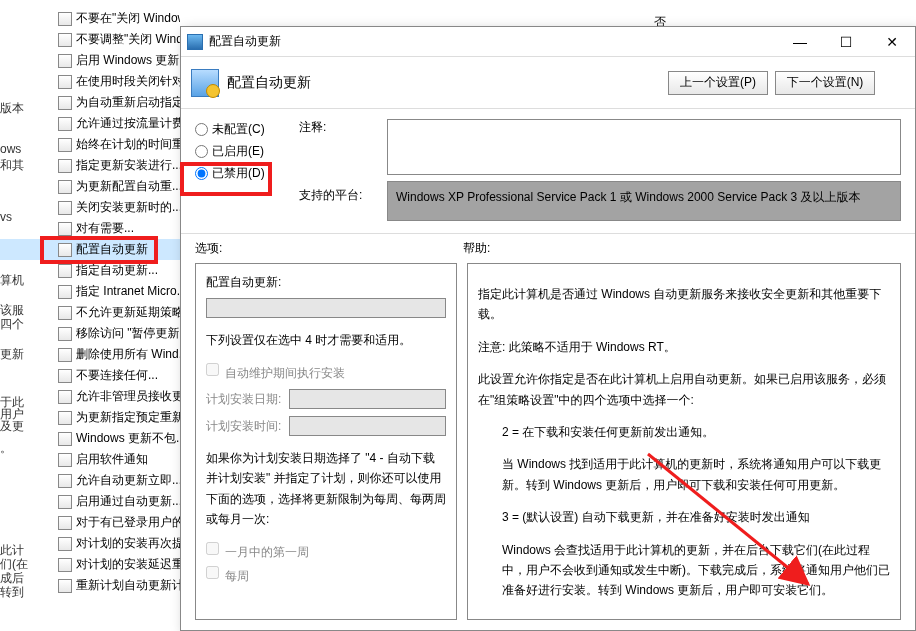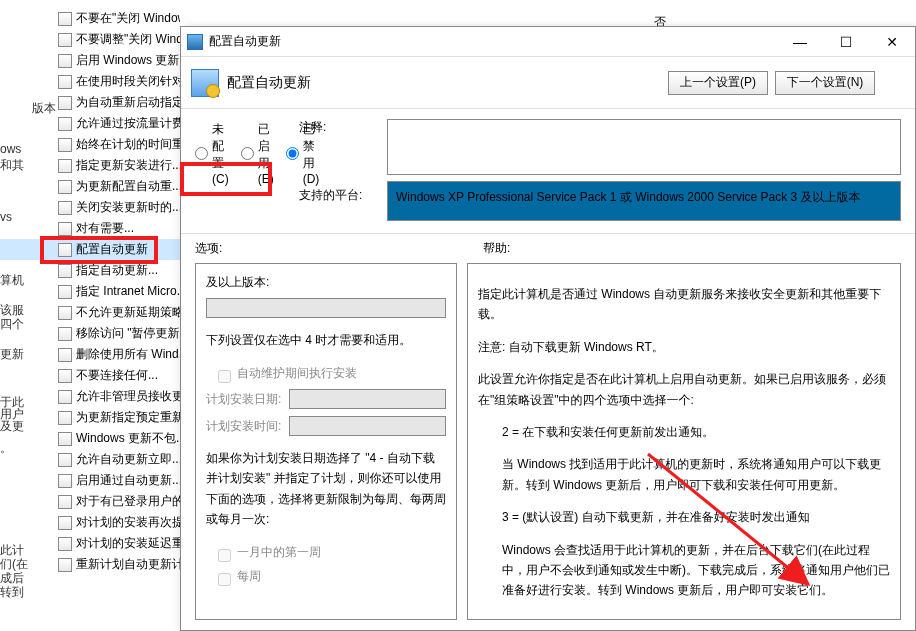--- a/index.html
+++ b/index.html
@@ -29,42 +29,42 @@
 .winbtn { width:46px; height:30px; display:flex; align-items:center; justify-content:center; font-size:14px; cursor:pointer; }
 
 .header-row { height: 52px; display:flex; align-items:center; padding: 0 10px; border-bottom:1px solid #ddd; }
 .header-row .hicon { width:28px; height:28px; margin-right:8px; background:linear-gradient(#b7dcff,#5aa3e6); border:1px solid #3a7cc0; position:relative; }
 .header-row .hicon:after { content:""; position:absolute; right:-2px; bottom:-2px; width:12px; height:12px; background:#f4c430; border:1px solid #c08a00; border-radius:50%; }
 .header-row .htitle { font-size:14px; flex:1; }
 .navbtns { display:flex; gap:7px; margin-right:30px; }
 .navbtn { min-width:100px; height:24px; border:1px solid #888; background:linear-gradient(#fff,#e8e8e8); padding:0 10px; font-size:12px; cursor:pointer; display:flex; align-items:center; justify-content:center; }
 
 .top-area { padding: 10px 14px 6px 14px; display:grid; grid-template-columns: 96px 80px 1fr; grid-template-rows: auto auto auto auto; column-gap: 8px; row-gap: 6px; border-bottom:1px solid #ddd; align-items:start; }
-.radio-stack { grid-column:1; grid-row:1 / span 3; display:flex; gap:12px; padding-top:2px; }
+.radio-stack { grid-column:1; grid-row:1 / span 3; display:flex; flex-direction:column; gap:5px; padding-top:2px; }
 .radio { display:flex; align-items:center; gap:4px; cursor:pointer; }
 .radio input { margin:0; }
 .lbl-comment { grid-column:2; grid-row:1; }
 .comment-box { grid-column:3; grid-row:1 / span 2; height:56px; border:1px solid #888; background:#fff; }
 .lbl-platform { grid-column:2; grid-row:3; padding-top:6px; }
-.platform-box { grid-column:3; grid-row:3; border:1px solid #888; background:#0369a1; padding:6px 8px; min-height:40px; line-height:1.5; }
-
-.mid-row { display:flex; padding: 6px 14px; gap: 20px; }
+.platform-box { grid-column:3; grid-row:3; border:1px solid #888; background:#a3a3a3; padding:6px 8px; min-height:40px; line-height:1.5; }
+
+.mid-row { display:flex; padding: 6px 14px; }
 .mid-row .c1 { width: 268px; }
 .mid-row .c2 { flex:1; }
 
 .panes { flex:1; display:flex; gap:10px; padding: 0 14px 10px 14px; min-height:0; }
 .pane { border:1px solid #888; background:#fff; overflow:auto; padding:8px 10px; line-height:1.7; }
 .pane.left { width: 262px; flex-shrink:0; }
 .pane.right { flex:1; position:relative; }
 .pane p { margin: 12px 0; }
 .field-row { display:flex; align-items:center; gap:8px; margin:6px 0; }
 .field-row .lbl { white-space:nowrap; }
 .dropdown { flex:1; height:20px; border:1px solid #888; background:#e6e6e6; }
 .disabled { color:#888; }
-.chk { display:flex; align-items:flex-end; gap:6px; margin:4px 12px; color:#888; }
+.chk { display:flex; align-items:flex-start; gap:6px; margin:4px 0; color:#888; }
 .chk input { margin:0; }
 .indent { padding-left: 24px; }
 
 .arrow { position:absolute; pointer-events:none; }
 .arrow svg { display:block; }
 </style>
 </head>
 <body>
 
 <div class="bg-tree">
@@ -170,20 +170,25 @@
       <span>为更新指定预定重新...</span>
     </div>
     <div class="tree-item">
       <span class="tw"></span>
       <span class="ic"></span>
       <span>Windows 更新不包...</span>
     </div>
     <div class="tree-item">
       <span class="tw"></span>
       <span class="ic"></span>
+      <span>启用软件通知</span>
+    </div>
+    <div class="tree-item">
+      <span class="tw"></span>
+      <span class="ic"></span>
       <span>允许自动更新立即...</span>
     </div>
     <div class="tree-item">
       <span class="tw"></span>
       <span class="ic"></span>
       <span>启用通过自动更新...</span>
     </div>
     <div class="tree-item">
       <span class="tw"></span>
       <span class="ic"></span>
@@ -202,21 +207,21 @@
     <div class="tree-item">
       <span class="tw"></span>
       <span class="ic"></span>
       <span>重新计划自动更新计...</span>
     </div>
   </div>
 <div class="bg-col2">未配置</div>
 <div class="bg-col3">否</div>
 
 <div class="side-labels">
-    <div class="sl" style="top: 100px; margin-left: 32px;">版本</div>
+    <div class="sl" style="top: 100px;">版本</div>
     <div class="sl" style="top: 142px;">ows</div>
     <div class="sl" style="top: 157px;">和其</div>
     <div class="sl" style="top: 210px;">vs</div>
     <div class="sl" style="top: 272px;">算机</div>
     <div class="sl" style="top: 302px;">该服</div>
     <div class="sl" style="top: 316px;">四个</div>
     <div class="sl" style="top: 346px;">更新</div>
     <div class="sl" style="top: 394px;">于此</div>
     <div class="sl" style="top: 406px;">用户</div>
     <div class="sl" style="top: 418px;">及更</div>
@@ -274,21 +279,21 @@
     <div class="platform-box">Windows XP Professional Service Pack 1 或 Windows 2000 Service Pack 3 及以上版本</div>
   </div>
 
   <div class="mid-row">
     <div class="c1">选项:</div>
     <div class="c2">帮助:</div>
   </div>
 
   <div class="panes">
     <div class="pane left">
-      <div>及以上版本:</div>
+      <div>配置自动更新:</div>
       <div class="field-row">
           <div class="dropdown"></div>
         </div>
       <p>下列设置仅在选中 4 时才需要和适用。</p>
       <label class="chk">
           <input type="checkbox" disabled="" style="">
           <span>自动维护期间执行安装</span>
         </label>
       <div class="field-row disabled">
           <span class="lbl">计划安装日期:</span>
@@ -303,21 +308,21 @@
           <input type="checkbox" disabled="" style="">
           <span>一月中的第一周</span>
         </label>
       <label class="chk">
           <input type="checkbox" disabled="" style="">
           <span>每周</span>
         </label>
     </div>
     <div class="pane right">
       <p>指定此计算机是否通过 Windows 自动更新服务来接收安全更新和其他重要下载。</p>
-      <p>注意: 自动下载更新 Windows RT。</p>
+      <p>注意: 此策略不适用于 Windows RT。</p>
       <p>此设置允许你指定是否在此计算机上启用自动更新。如果已启用该服务，必须在"组策略设置"中的四个选项中选择一个:</p>
       <p class="indent">2 = 在下载和安装任何更新前发出通知。</p>
       <p class="indent">当 Windows 找到适用于此计算机的更新时，系统将通知用户可以下载更新。转到 Windows 更新后，用户即可下载和安装任何可用更新。</p>
       <p class="indent">3 = (默认设置) 自动下载更新，并在准备好安装时发出通知</p>
       <p class="indent">Windows 会查找适用于此计算机的更新，并在后台下载它们(在此过程中，用户不会收到通知或发生中断)。下载完成后，系统将通知用户他们已准备好进行安装。转到 Windows 更新后，用户即可安装它们。</p>
 
       <div class="arrow" style="left:170px; top:180px;">
         <svg width="200" height="160">
             <defs>
               <marker id="ah" markerWidth="12" markerHeight="12" refX="9" refY="5" orient="auto">

